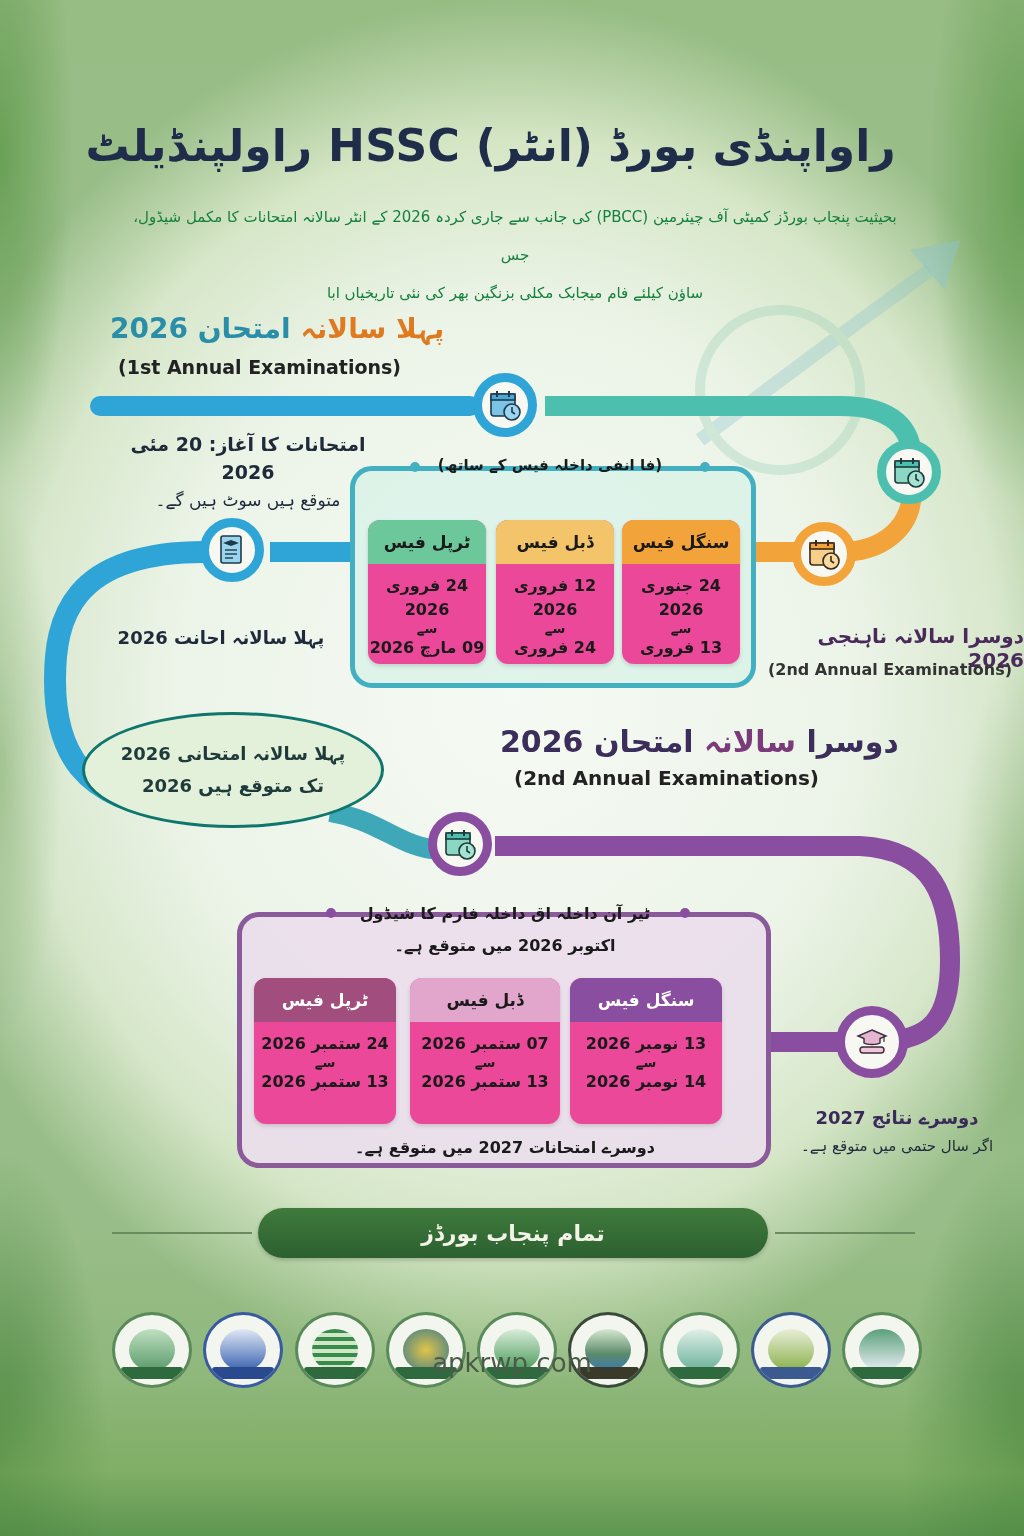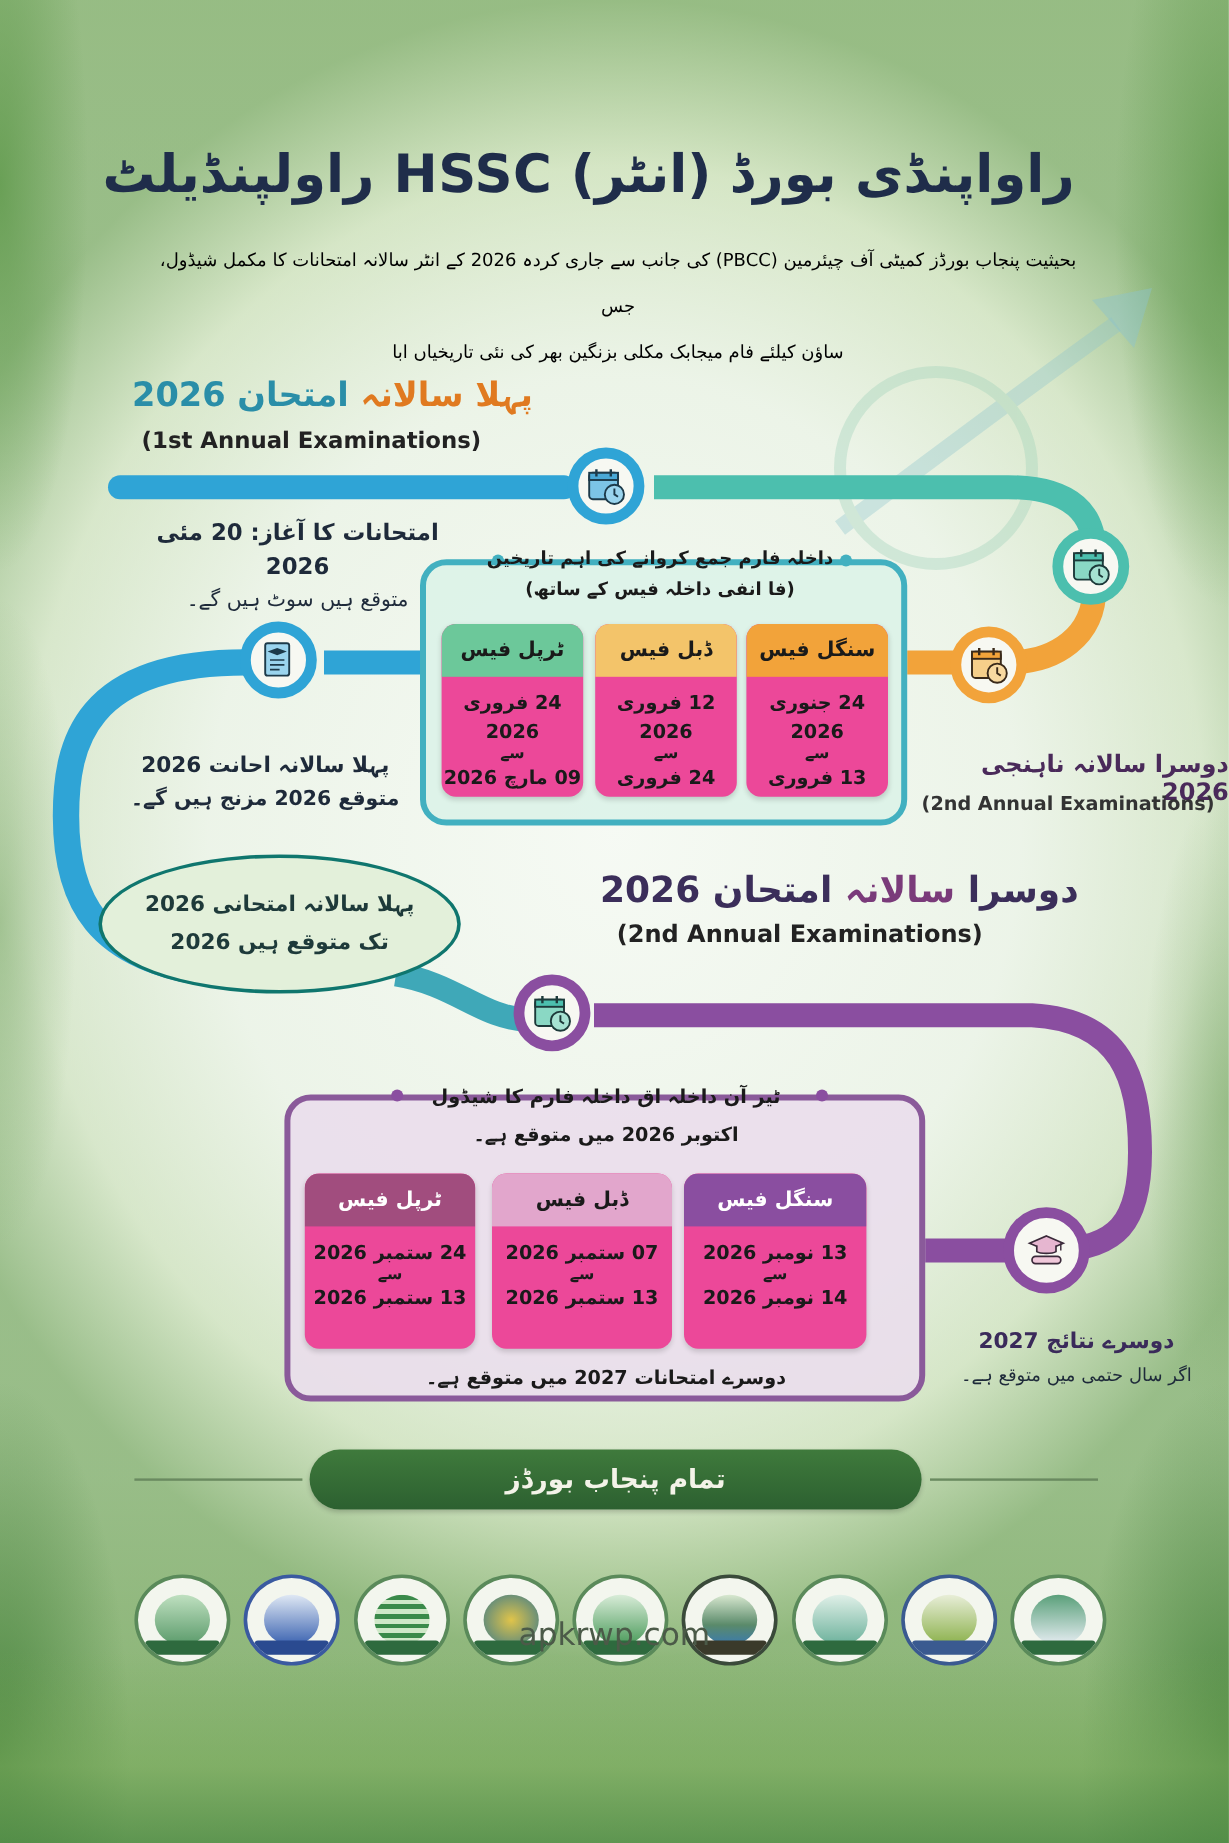--- a/index.html
+++ b/index.html
@@ -36,21 +36,21 @@
   .abs { position: absolute; }
   .urdu { font-family: "DejaVu Sans", sans-serif; direction: rtl; unicode-bidi: plaintext; }
 
   
   .main-title {
     left: 0; width: 981px; top: 120px; text-align: center;
     font-size: 44px; font-weight: bold; color: #1f2d4a; letter-spacing: 0.5px;
   }
   .subtitle {
     left: 130px; width: 770px; top: 198px; text-align: center;
-    font-size: 15px; color: #000000; line-height: 38px;
+    font-size: 15px; color: #15803d; line-height: 38px;
   }
 
   
   .h1-urdu { left: 110px; top: 312px; font-size: 28px; font-weight: bold; color: #2a8ea8; }
   .h1-urdu .accent { color: #e07a20; }
   .h1-en { left: 118px; top: 356px; font-size: 19px; font-weight: bold; color: #222; }
 
   .h2-urdu { left: 500px; top: 724px; font-size: 30px; font-weight: bold; color: #3b2e5a; }
   .h2-urdu .accent { color: #7a3b7a; }
   .h2-en { left: 514px; top: 766px; font-size: 20px; font-weight: bold; color: #222; }
@@ -237,33 +237,31 @@
   </svg>
 </div>
 
 <div class="abs note urdu" style="left:118px;top:430px;width:260px;">
   <div style="font-size:19px;font-weight:bold;">امتحانات کا آغاز: 20 مئی 2026</div>
   <div>متوقع ہیں سوٹ ہیں گے۔</div>
 </div>
 
 <div class="abs note urdu" style="left:96px;top:624px;width:250px;">
   <div style="font-size:18px;font-weight:bold;">پہلا سالانہ احانت 2026</div>
-  <div style="font-weight:bold;">متوقع 2026 مزنج ہیں گے۔</div>
 </div>
 
 <div class="abs bubble urdu">
   <div>پہلا سالانہ امتحانی 2026</div>
   <div>تک متوقع ہیں 2026</div>
 </div>
 
 <div class="panel panel1"></div>
 <div class="panel-dot" style="left:410px;top:462px;background:#42b0c0;"></div>
 <div class="panel-dot" style="left:700px;top:462px;background:#42b0c0;"></div>
 <div class="panel-title urdu" style="left:380px;top:452px;width:340px;background:transparent;">
-  <div>داخلہ فارم جمع کروانے کی اہم تاریخیں</div>
   <div>(فا انفی داخلہ فیس کے ساتھ)</div>
 </div>
 
 <div class="fee-card" style="left:622px;top:520px;width:118px;height:144px;">
   <div class="fee-head urdu" style="background:#f2a33a;">سنگل فیس</div>
   <div class="fee-body urdu">
     <div>24 جنوری 2026</div>
     <div class="sep">سے</div>
     <div>13 فروری 2026</div>
   </div>

